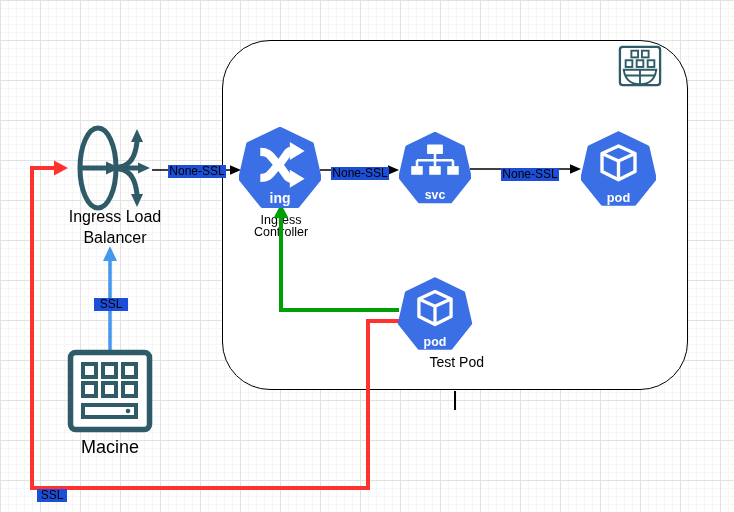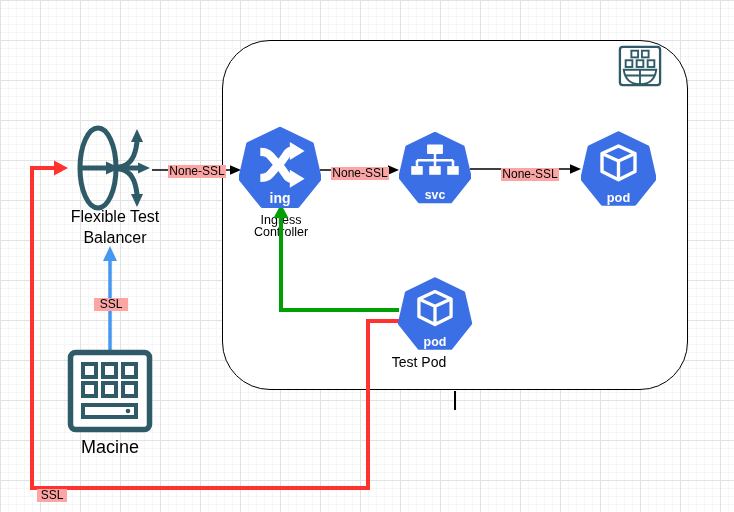--- a/index.html
+++ b/index.html
@@ -14,25 +14,25 @@
       linear-gradient(to bottom,#f6f6f6 1px,transparent 1px);
     background-size:40px 40px,40px 40px,8px 8px,8px 8px;
   }
   .abs{position:absolute;}
   .cluster{
     left:222px;top:40px;width:466px;height:350px;
     background:#fff;border:1.6px solid #000;border-radius:48px;
     box-sizing:border-box;z-index:1;
   }
   .lbl{position:absolute;text-align:center;font-size:12px;line-height:13px;z-index:4;}
-  .lbl.masked{background:#fca5a5;}
+  .lbl.masked{background:#1d4ed8;}
   #ingress-label{left:239px;top:214px;width:84px;font-size:12.5px;line-height:12px;z-index:2;}
   #lb-label{left:53px;top:206px;width:124px;font-size:16px;line-height:21px;}
   #vm-label{left:54px;top:436px;width:112px;font-size:18px;line-height:23px;}
-  #testpod-label{left:377px;top:356px;width:84px;font-size:14px;}
+  #testpod-label{left:400px;top:356px;width:84px;font-size:14px;text-align:right;}
   #nonssl1{left:168px;top:165px;width:58px;}
   #nonssl2{left:331px;top:167px;width:58px;}
   #nonssl3{left:501px;top:168px;width:58px;}
   #ssl-blue{left:94px;top:298px;width:34px;}
   #ssl-red{left:37px;top:489px;width:30px;}
   #connectors{left:0;top:0;width:734px;height:512px;z-index:3;pointer-events:none;}
   .icon{z-index:4;}
   .icon svg{width:100%;height:100%;display:block;}
   #lb-icon{left:70px;top:122px;width:85px;height:95px;}
   #vm-icon{left:66px;top:348px;width:88px;height:86px;}
@@ -90,21 +90,21 @@
     </g>
     <g fill="#2F5B68" stroke="none">
       <path d="M36 39.5 L50 46 L36 52.5 Z"></path>
       <path d="M68 40.5 L80 46 L68 51.5 Z"></path>
       <path d="M61 20 L67 7 L73 20 Z"></path>
       <path d="M61 72 L67 85 L73 72 Z"></path>
     </g>
   </svg>
 </div>
 <div class="lbl" id="lb-label">
-  <div>Flexible Test</div>
+  <div>Ingress Load</div>
   <div>Balancer</div>
 </div>
 
 <div class="abs icon" id="vm-icon">
   <svg viewBox="0 0 88 86">
     <rect x="4.5" y="4.5" width="79" height="77" rx="5" fill="#fff" stroke="#2F5B68" stroke-width="5.5"></rect>
     <g stroke="#2F5B68" stroke-width="4" fill="none">
       <rect x="17" y="16" width="13" height="13"></rect>
       <rect x="37" y="16" width="13" height="13"></rect>
       <rect x="57" y="16" width="13" height="13"></rect>

